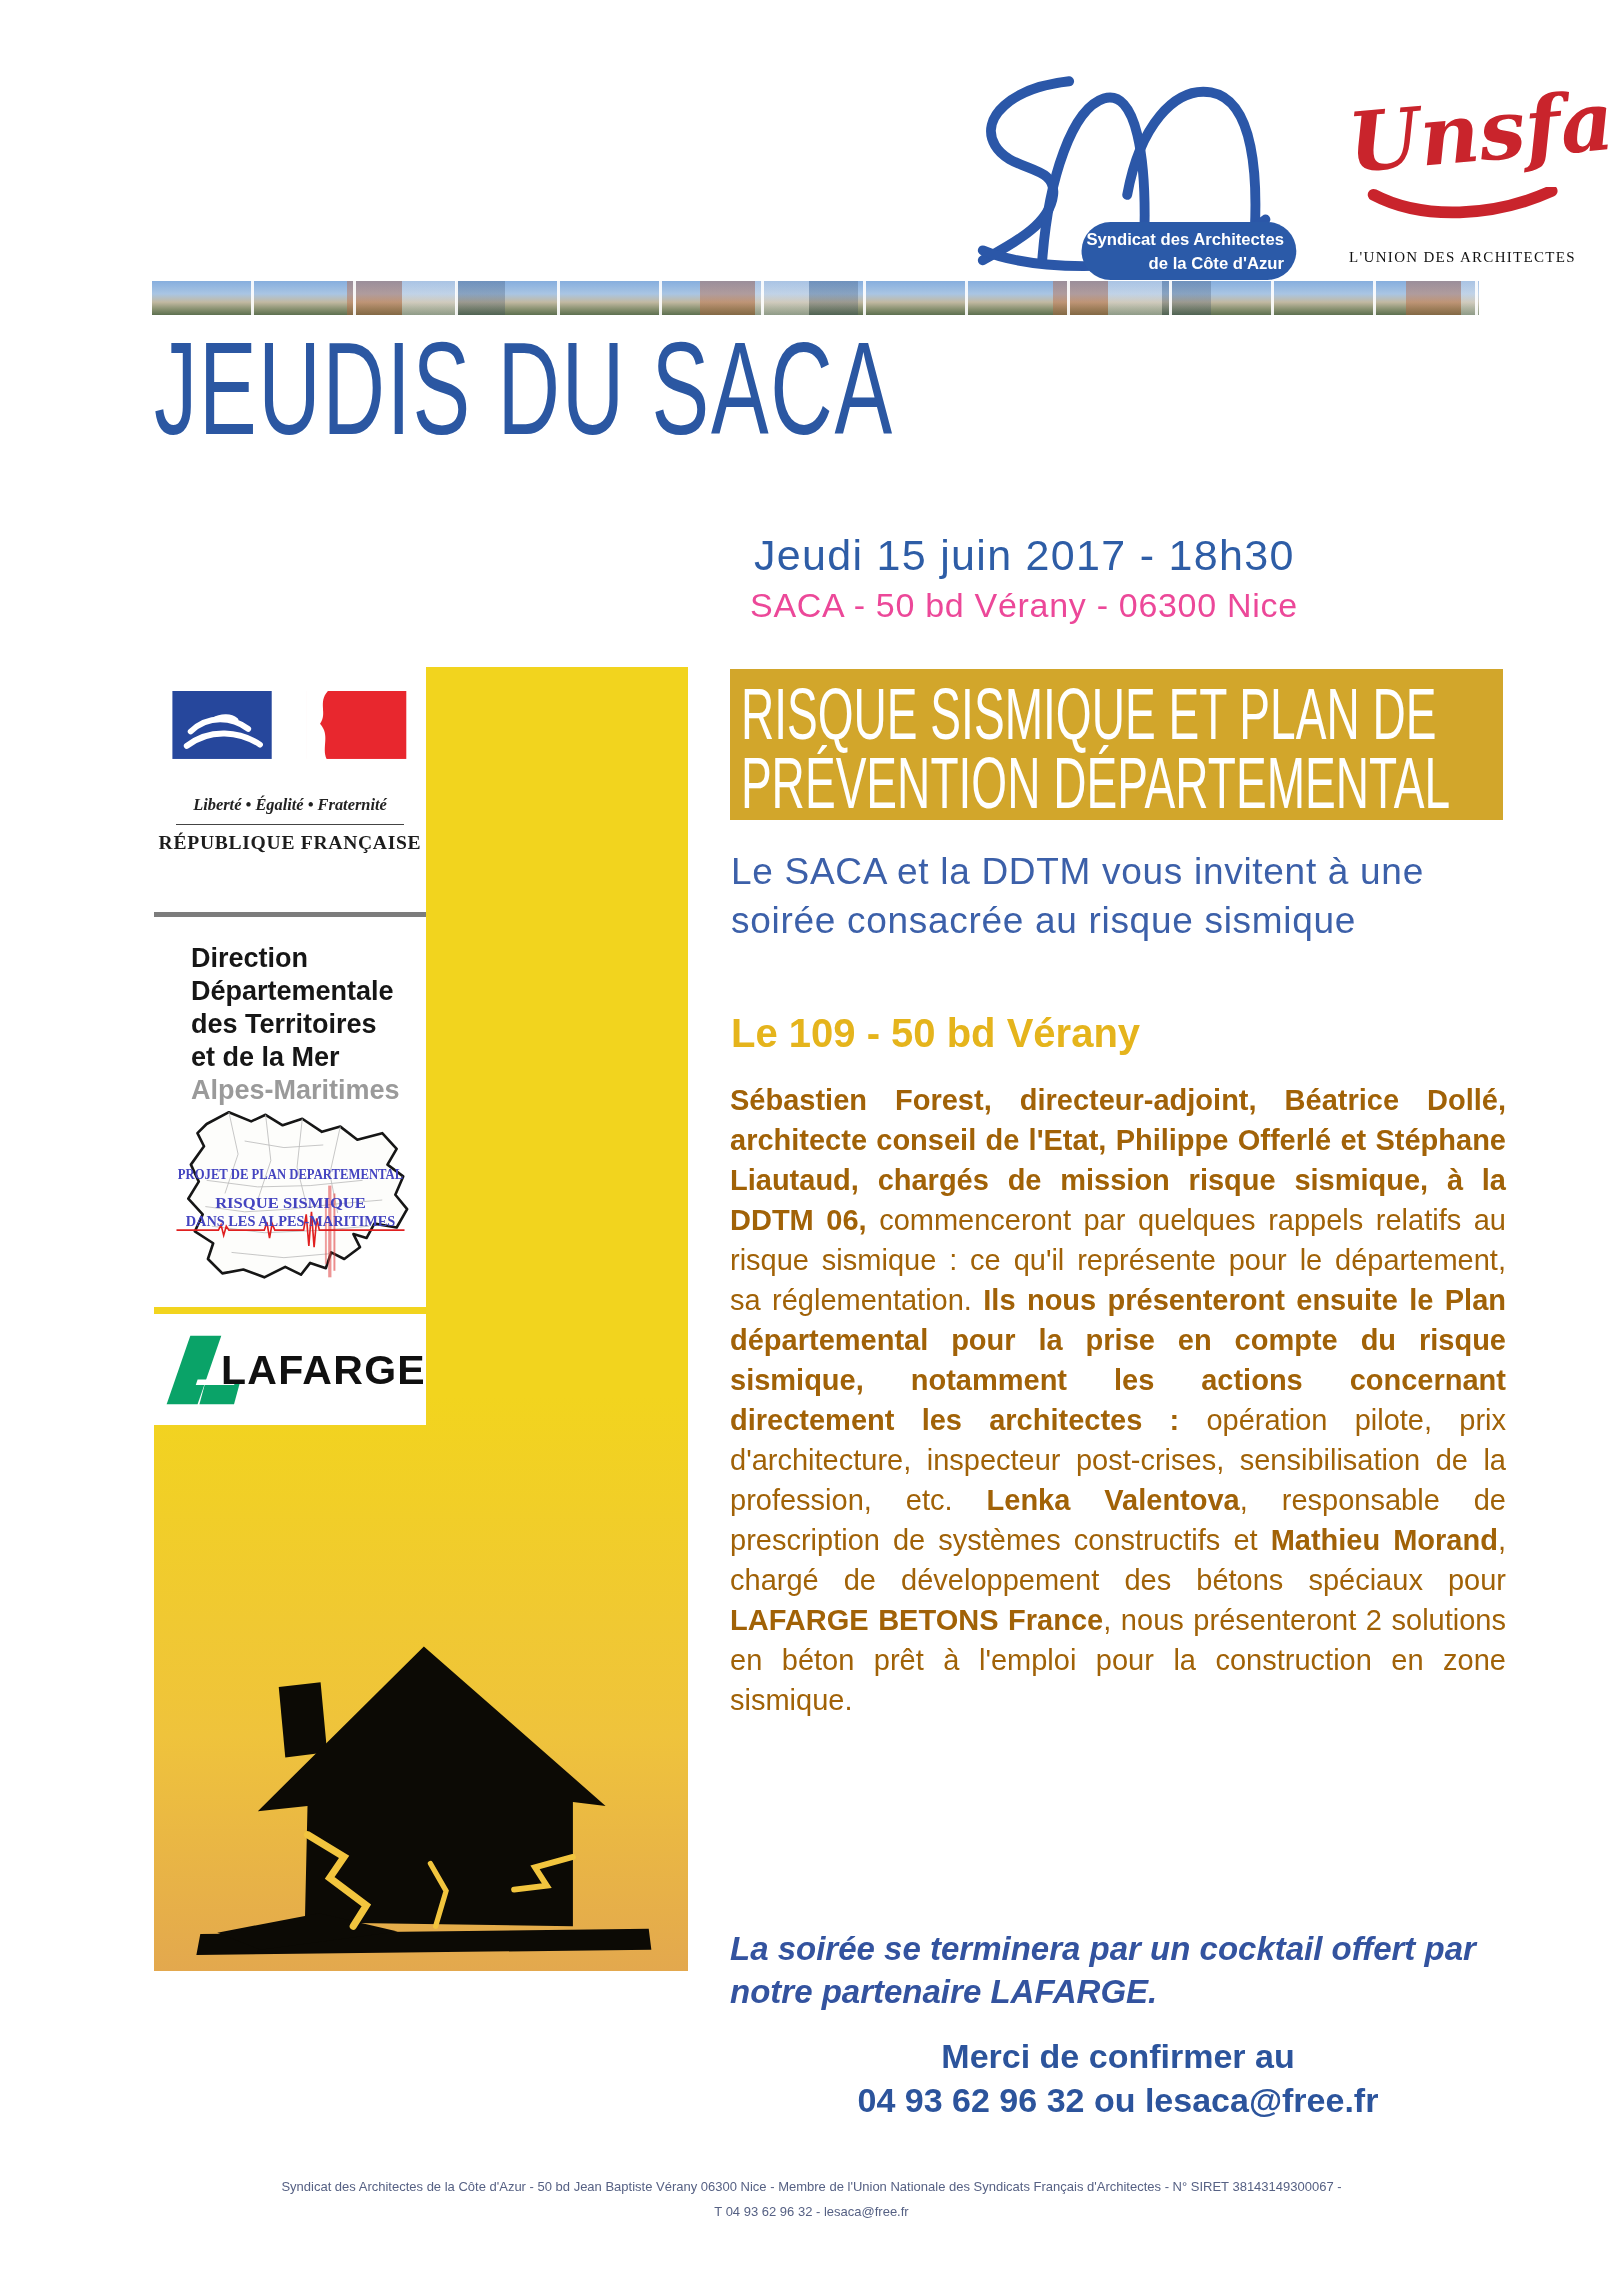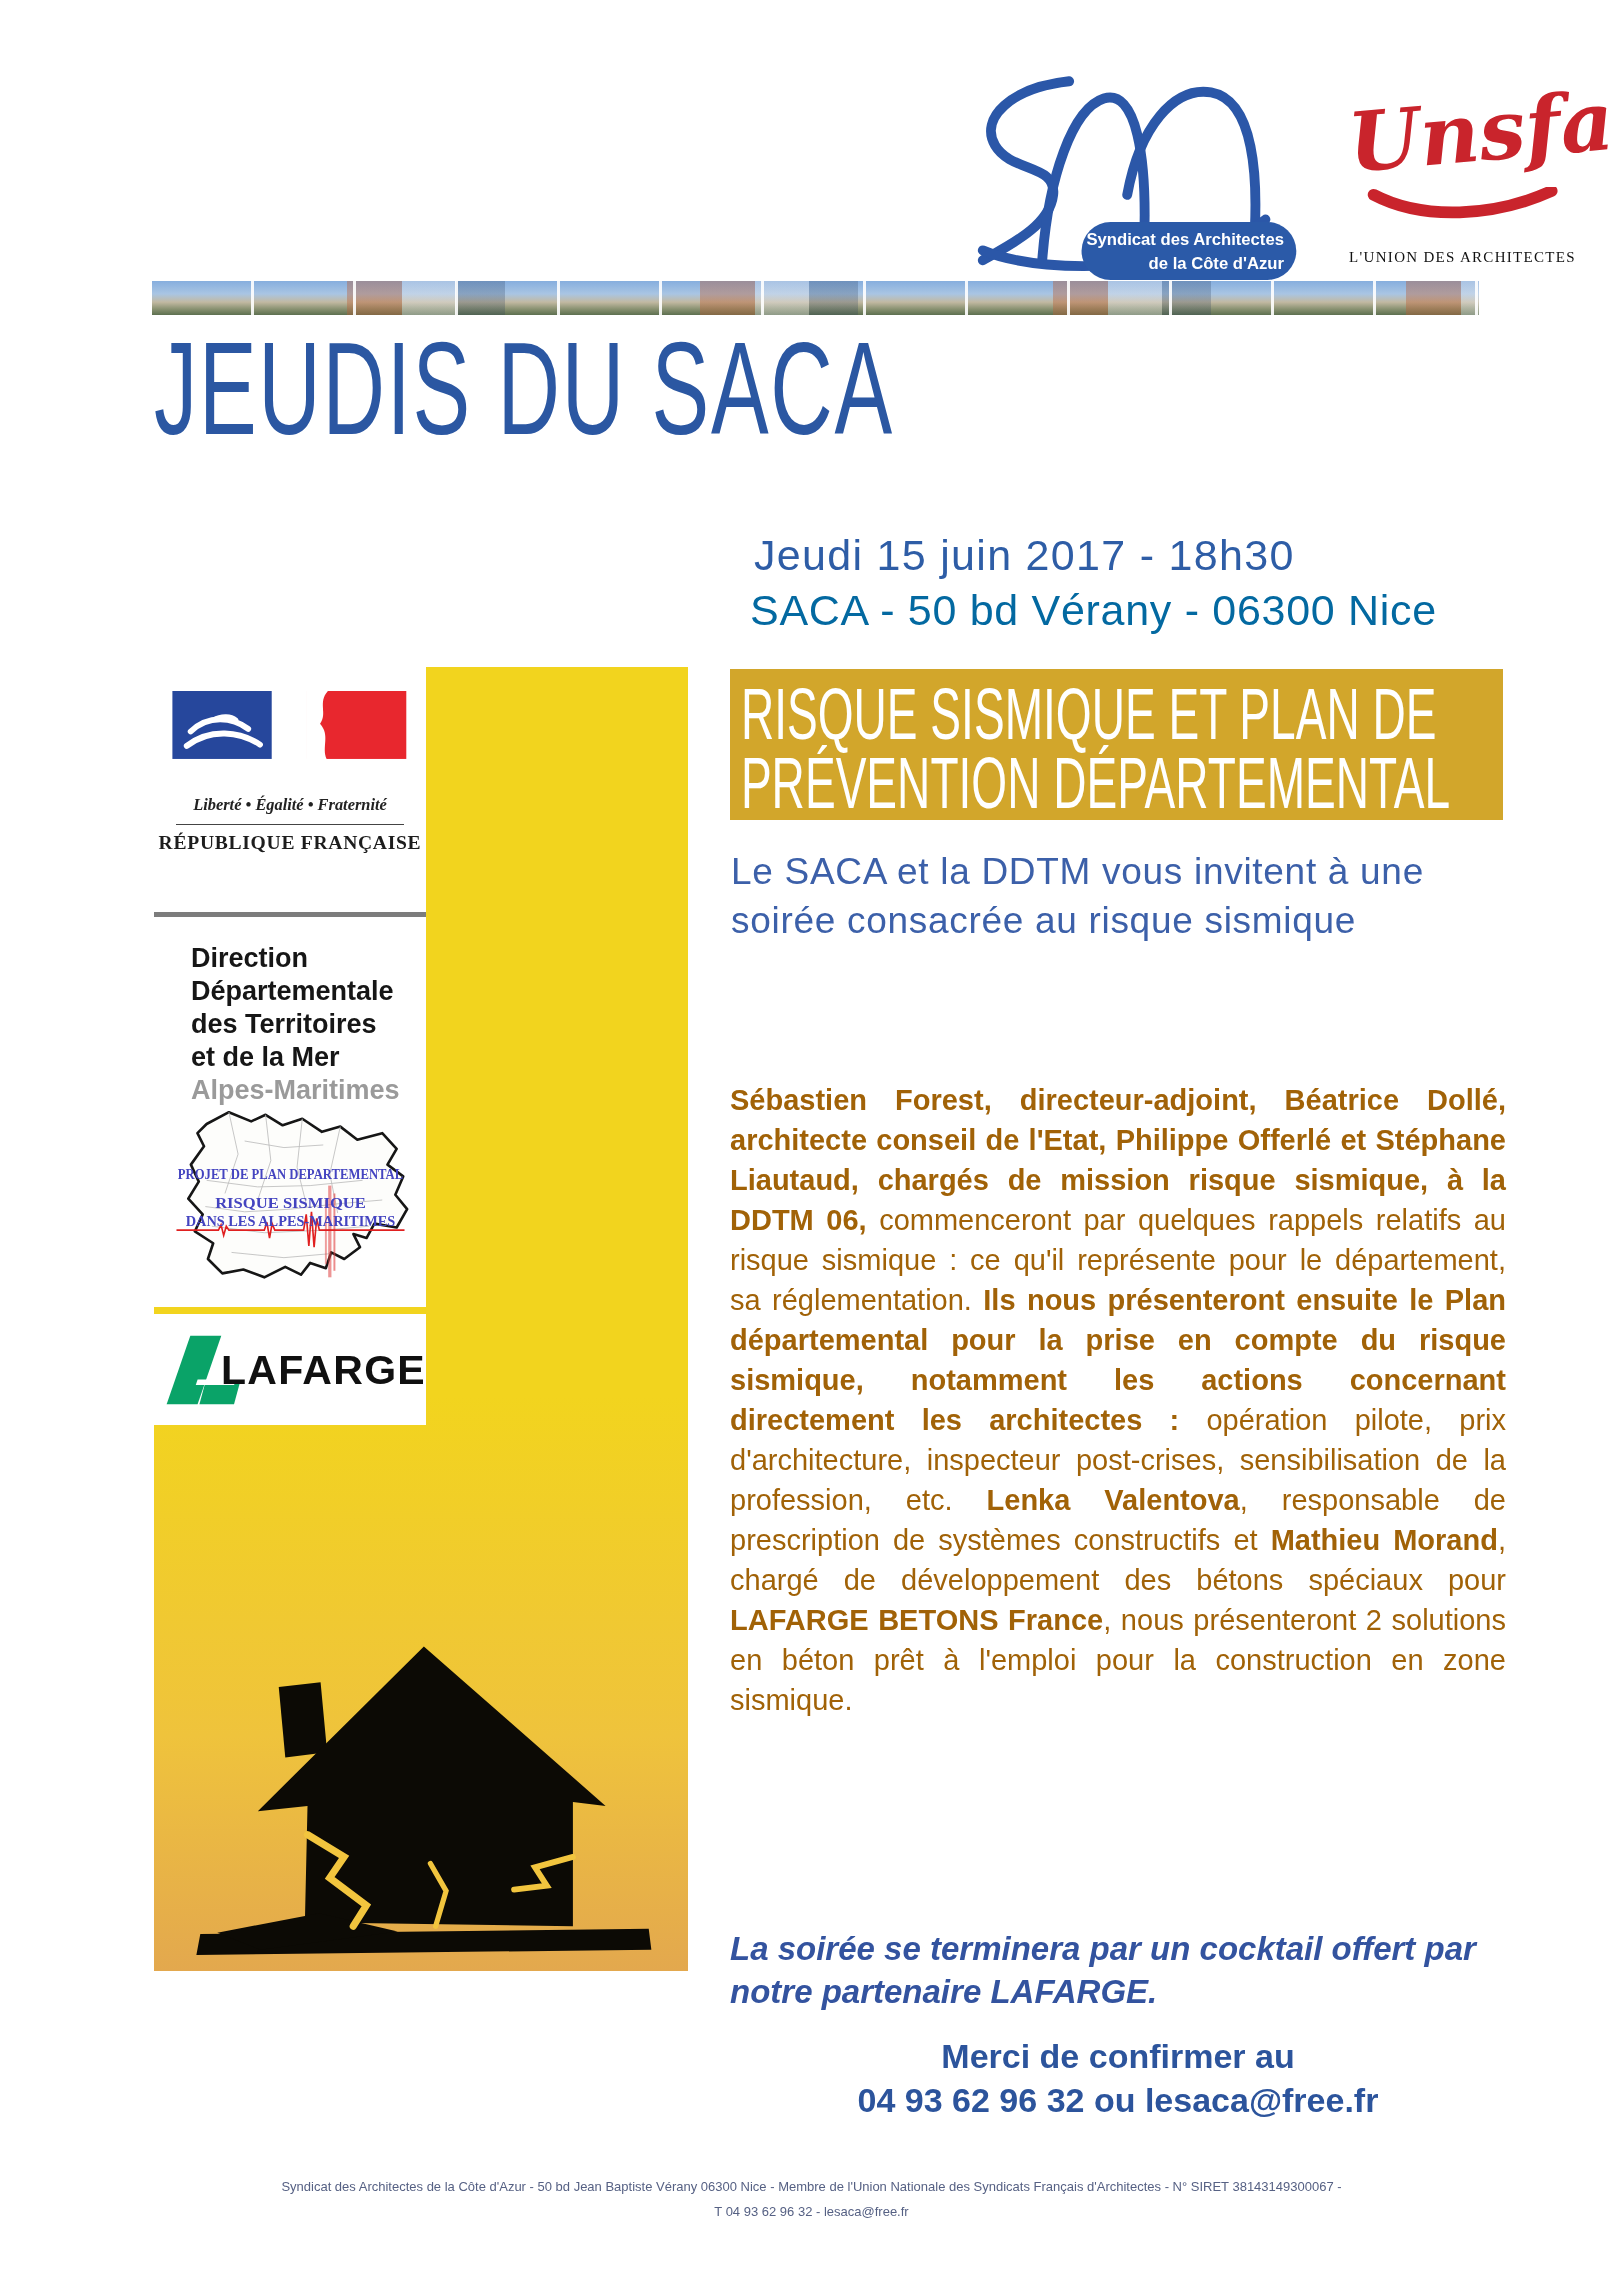--- a/index.html
+++ b/index.html
@@ -17,21 +17,21 @@
   .unsfa{position:absolute;left:1348px;top:84px;width:229px;height:203px;text-align:center;}
   .unsfa-script{font-family:"DejaVu Serif",serif;font-style:italic;font-weight:bold;font-size:82px;
       color:#c9242c;transform:rotate(-5deg);line-height:98px;}
   .unsfa-swoosh{position:absolute;left:15.7px;top:103px;width:196px;height:39px;}
   .unsfa-caption{position:absolute;left:0;top:165px;width:100%;font-family:"Liberation Serif",serif;
       font-size:15px;color:#111;letter-spacing:1.3px;white-space:nowrap;}
   .title{position:absolute;left:154px;top:323px;font-size:131px;color:#2b57a2;letter-spacing:2.6px;
       transform:scaleX(0.66);transform-origin:left top;white-space:nowrap;line-height:131px;}
 
   .date-line1{position:absolute;left:754px;top:531px;font-size:43px;color:#2e5da6;letter-spacing:1.3px;white-space:nowrap;}
-  .date-line2{position:absolute;left:750px;top:586px;font-size:43px;color:#0369a1;letter-spacing:0.7px;white-space:nowrap;}
+  .date-line2{position:absolute;left:750px;top:586px;font-size:34px;color:#ec4899;letter-spacing:0.7px;white-space:nowrap;}
 
   
   .yellow-col{position:absolute;left:154px;top:667px;width:534px;height:1304px;
       background:linear-gradient(180deg,#f2d41e 0%,#f2d41e 56%,#efc33c 82%,#e3a84e 100%);}
   .white-box1{position:absolute;left:0;top:0;width:272px;height:640px;background:#ffffff;}
   .rf-svg{position:absolute;left:18.3px;top:23.6px;width:236px;height:98px;}
   .rf-motto{position:absolute;left:0;top:128px;width:100%;text-align:center;
       font-family:"Liberation Serif",serif;font-style:italic;font-weight:bold;font-size:16.4px;color:#222;}
   .rf-underline{position:absolute;left:22px;top:157px;width:228px;height:1.3px;background:#444;}
   .rf-republic{position:absolute;left:0;top:165px;width:100%;text-align:center;
@@ -177,20 +177,21 @@
       <div>RISQUE SISMIQUE ET PLAN DE</div>
       <div>PRÉVENTION DÉPARTEMENTAL</div>
     </div>
   </div>
 
   <div class="intro">
     <span>Le SACA et la DDTM vous invitent à une</span><br>
     <span>soirée consacrée au risque sismique</span>
   </div>
 
+  <div class="where">Le  109 - 50 bd Vérany</div>
 
   <div class="bodytext">
     <b>Sébastien Forest, directeur-adjoint, Béatrice Dollé, architecte conseil de l'Etat, Philippe Offerlé et Stéphane Liautaud, chargés de mission risque sismique, à la DDTM 06,</b><span> commenceront par quelques rappels relatifs au risque sismique : ce qu'il représente pour le département, sa réglementation. </span><b>Ils nous présenteront ensuite le Plan départemental pour la prise en compte du risque sismique, notamment les actions concernant directement les architectes : </b><span>opération pilote, prix d'architecture, inspecteur post-crises, sensibilisation de la profession, etc. </span><b>Lenka Valentova</b><span>, responsable de prescription de systèmes constructifs et </span><b>Mathieu Morand</b><span>, chargé de développement des bétons spéciaux pour </span><b>LAFARGE BETONS France</b><span>, nous présenteront 2 solutions en béton prêt à l'emploi pour la construction en zone sismique.</span>
   </div>
 
   <div class="closing">La soirée se terminera par un cocktail offert par notre partenaire LAFARGE.</div>
 
   <div class="confirm">
     <span>Merci de confirmer au</span><br>
     <span>04 93 62 96 32 ou lesaca@free.fr</span>

